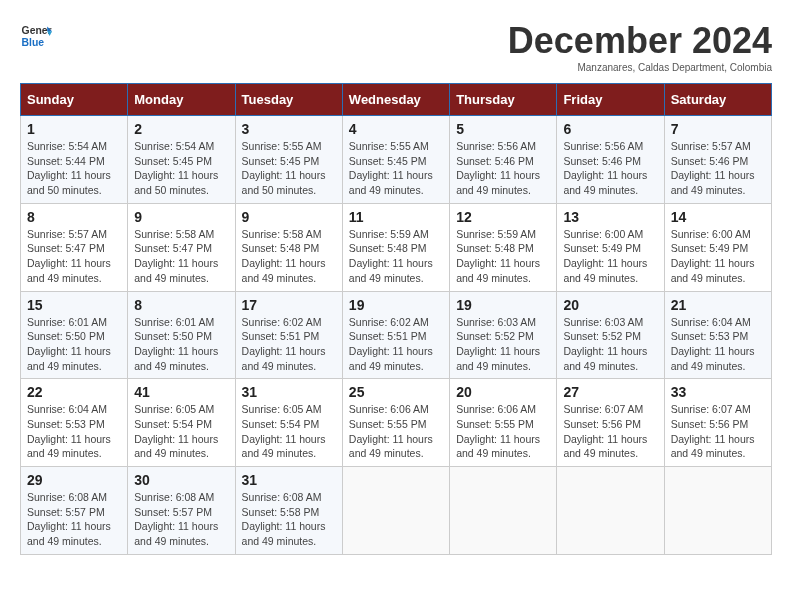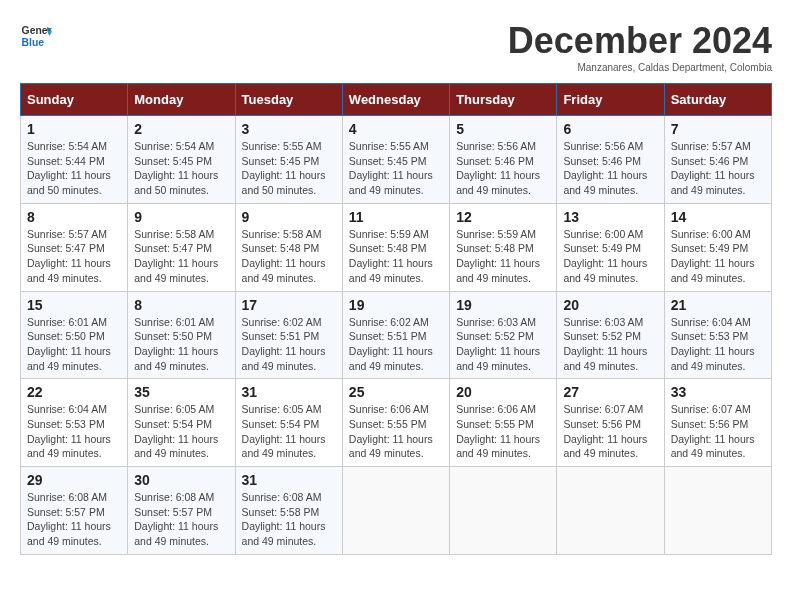--- a/index.html
+++ b/index.html
@@ -267,21 +267,21 @@
         </tr>
         <tr>
           <td>
             <span class="day-number">22</span>
             <div class="day-info" style="white-space: pre-line;">Sunrise: 6:04 AM
 Sunset: 5:53 PM
 Daylight: 11 hours
 and 49 minutes.</div>
           </td>
           <td>
-            <span class="day-number">35</span>
+            <span class="day-number">41</span>
             <div class="day-info" style="white-space: pre-line;">Sunrise: 6:05 AM
 Sunset: 5:54 PM
 Daylight: 11 hours
 and 49 minutes.</div>
           </td>
           <td>
             <span class="day-number">31</span>
             <div class="day-info" style="white-space: pre-line;">Sunrise: 6:05 AM
 Sunset: 5:54 PM
 Daylight: 11 hours

